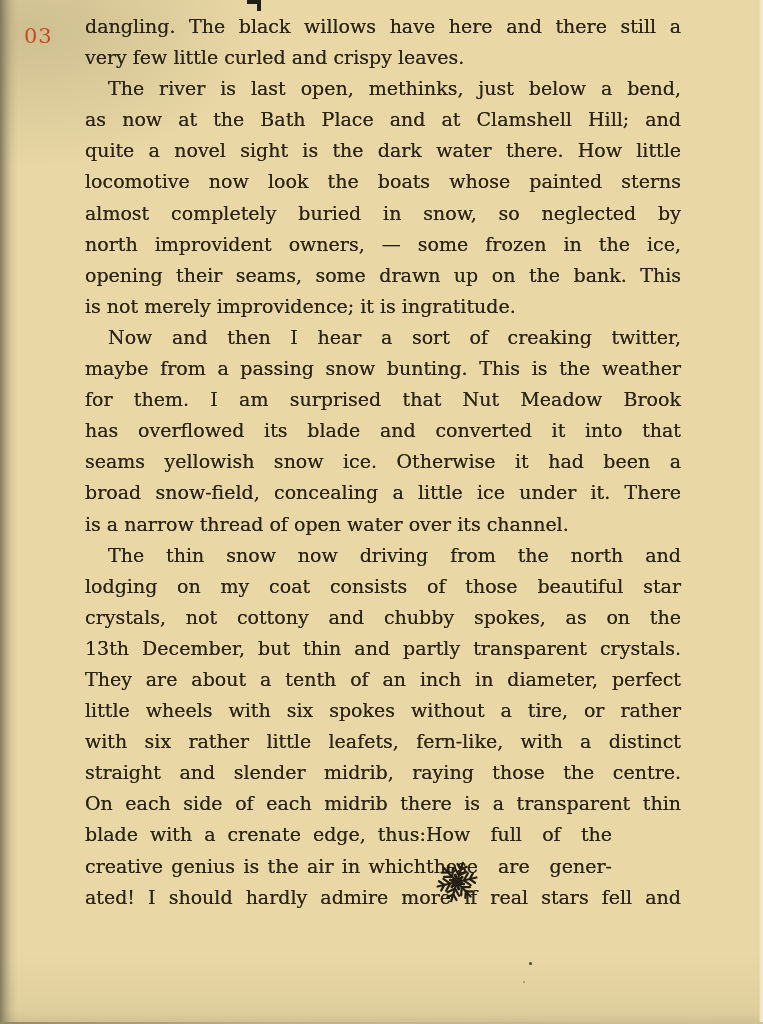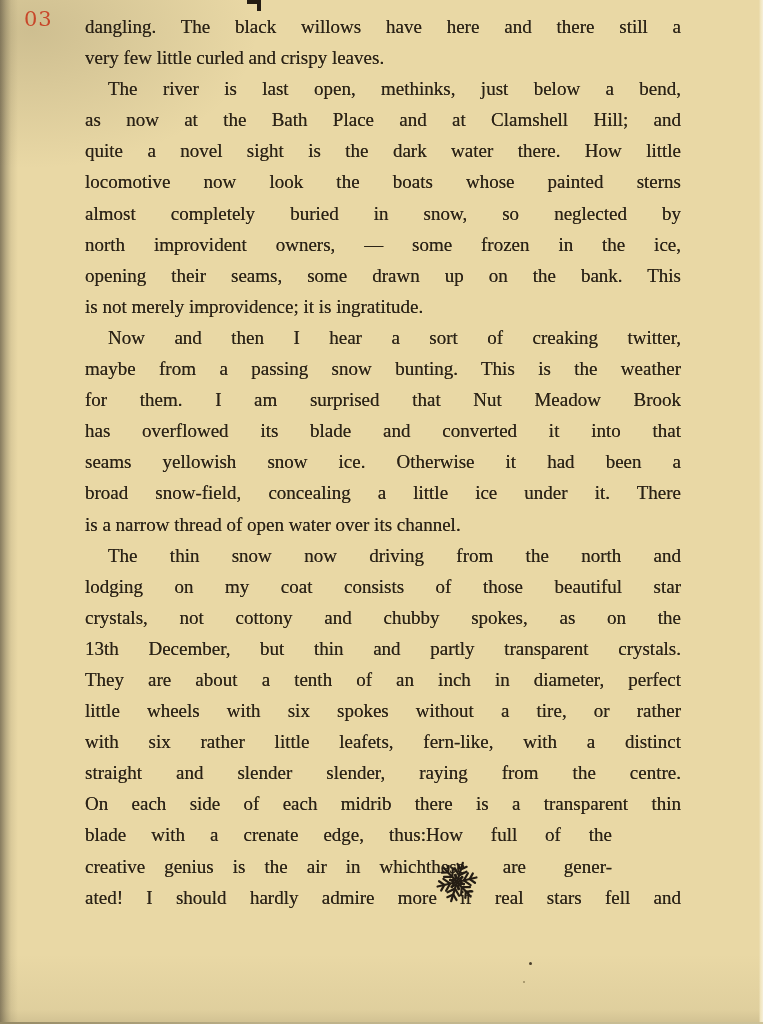--- a/index.html
+++ b/index.html
@@ -28,35 +28,35 @@
   .edge-bottom {
     position:absolute; left:0; bottom:0; width:100%; height:2px;
     background:linear-gradient(90deg,#958a66,#bdb189 35%,#cdc298);
   }
   .edge-right {
     position:absolute; right:0; top:0; bottom:0; width:4px;
     background:linear-gradient(270deg,#f6efd8,#efe4bd 70%, rgba(239,228,189,0));
   }
   
   .folio {
-    position:absolute; left:24px; top:7px;
+    position:absolute; left:24px; top:24px;
     font-size:21px; line-height:25px; letter-spacing:1px;
   }
   
   .clip-mark { position:absolute; left:247px; top:0; width:18px; height:12px; }
   .clip-mark .h { position:absolute; left:0; top:0; width:13px; height:4px; background:#241d14; }
   .clip-mark .v { position:absolute; left:10px; top:0; width:4px; height:11px; background:#241d14; }
   
   .textblock {
     position:absolute; left:85px; top:11px; width:596px;
     font-size:19px; line-height:31.1px;
     text-align:justify;
     text-shadow:0 0 .5px rgba(42,34,22,.75);
   }
-  .line { text-align:justify; text-align-last:justify; min-height:31.1px;font-family:Liberation Serif, serif; }
+  .line { text-align:justify; text-align-last:justify; min-height:31.1px; }
   .line.pl { text-align-last:left; }   
   .line.in { text-indent:23px; }       
   .line.split { display:flex; }
   .line.split .l { width:341px; text-align:justify; text-align-last:justify; }
   .line.split .r { width:186px; text-align:justify; text-align-last:justify; }
   
   .flake { position:absolute; left:431px; top:856px; width:52px; height:52px; }
   .flake svg { display:block; width:100%; height:100%; }
   
   .speck-a { position:absolute; left:529px; top:962px; width:3px; height:3px; border-radius:50%; background:#4a3f2c; }
@@ -98,21 +98,21 @@
     <div class="line">seams yellowish snow ice.  Otherwise it had been a</div>
     <div class="line">broad snow-field, concealing a little ice under it.  There</div>
     <div class="line pl">is a narrow thread of open water over its channel.</div>
     <div class="line in">The thin snow now driving from the north and</div>
     <div class="line">lodging on my coat consists of those beautiful star</div>
     <div class="line">crystals, not cottony and chubby spokes, as on the</div>
     <div class="line">13th December, but thin and partly transparent crystals.</div>
     <div class="line">They are about a tenth of an inch in diameter, perfect</div>
     <div class="line">little wheels with six spokes without a tire, or rather</div>
     <div class="line">with six rather little leafets, fern-like, with a distinct</div>
-    <div class="line">straight and slender slender, raying from the centre.</div>
+    <div class="line">straight and slender midrib, raying those the centre.</div>
     <div class="line">On each side of each midrib there is a transparent thin</div>
     <div class="line split">
       <span class="l">blade with a crenate edge, thus:</span>
       <span class="r">How full of the</span>
     </div>
     <div class="line split">
       <span class="l">creative genius is the air in which</span>
       <span class="r">these are gener-</span>
     </div>
     <div class="line">ated!  I should hardly admire more if real stars fell and</div>

